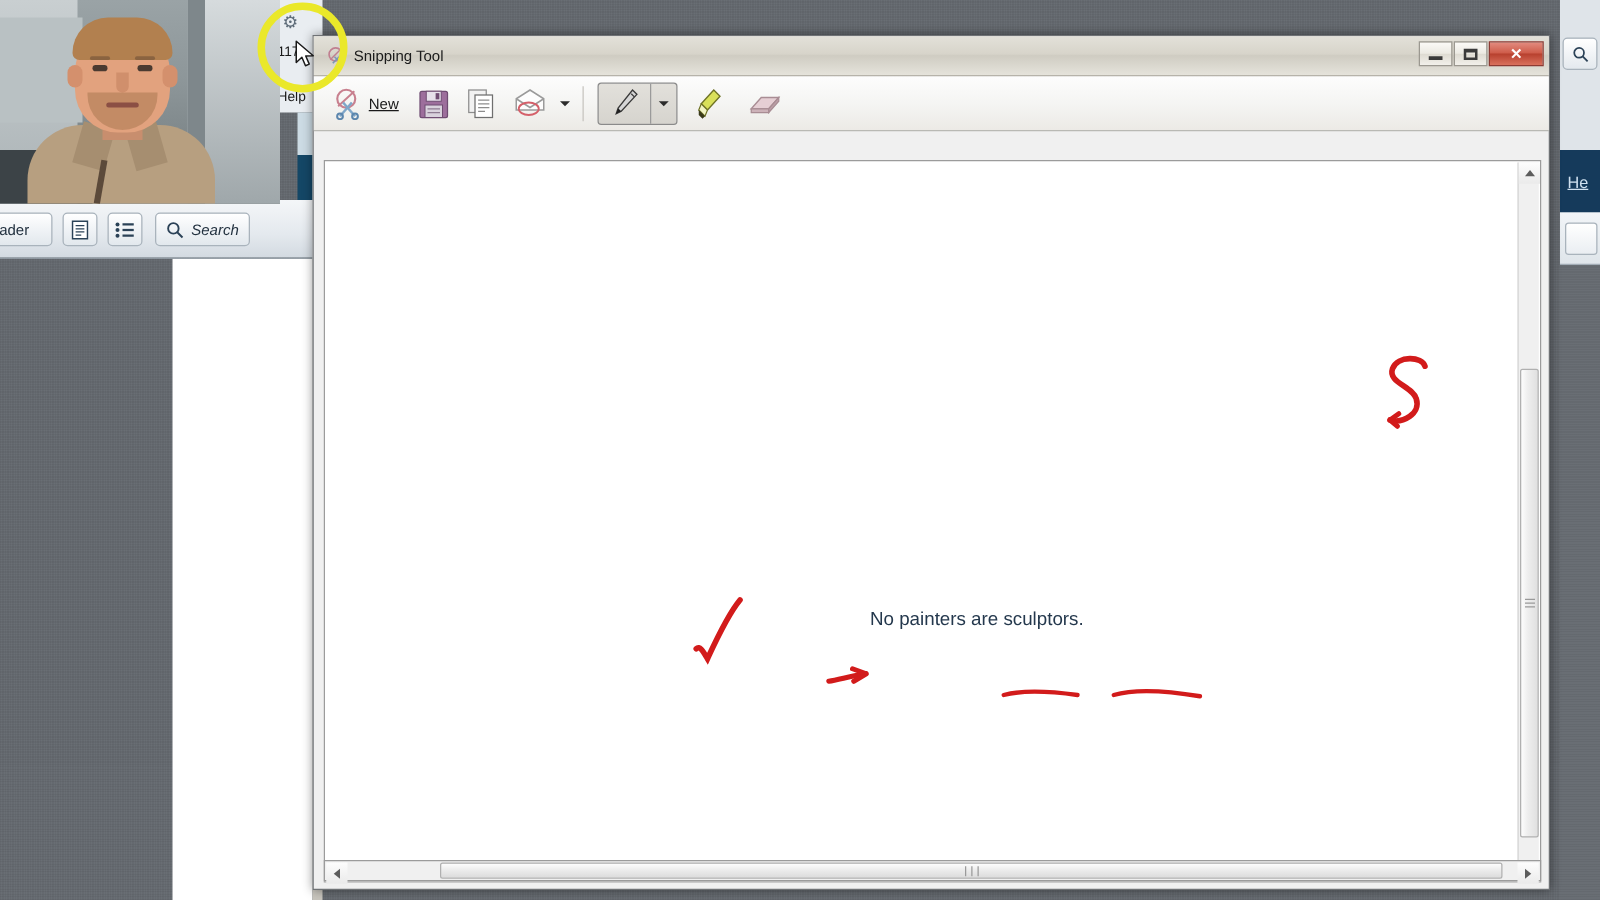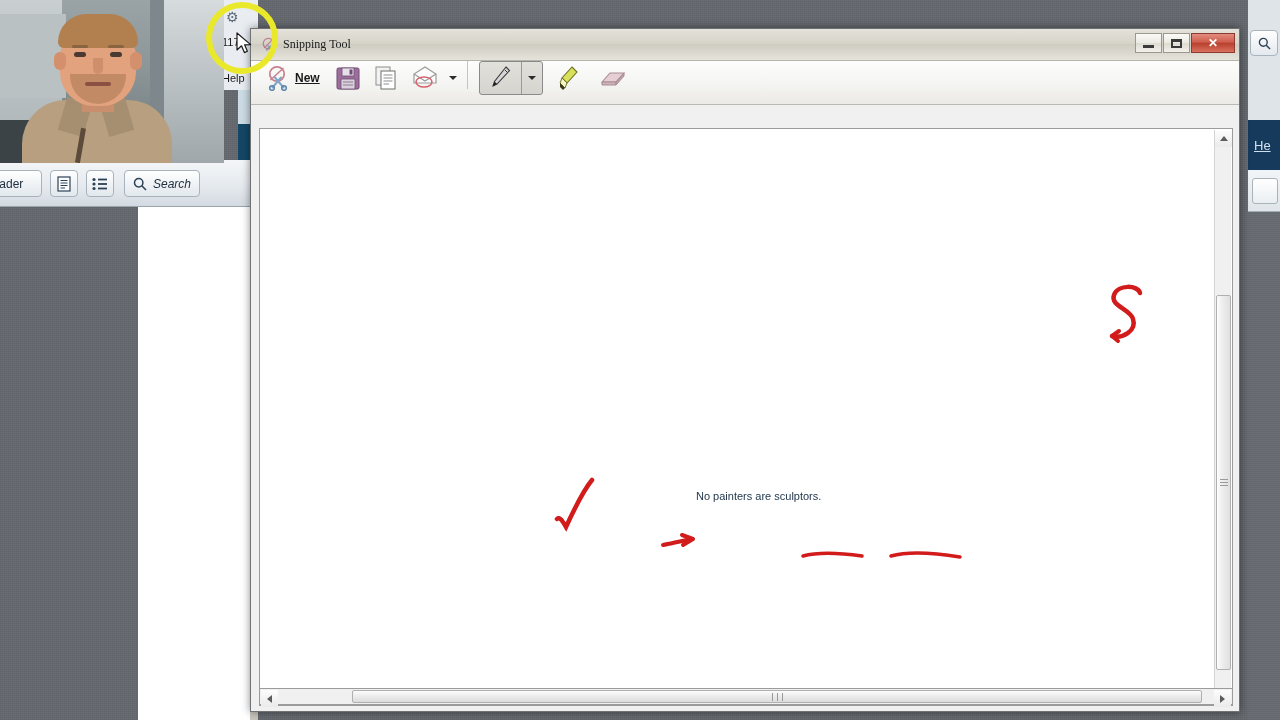--- a/index.html
+++ b/index.html
@@ -245,21 +245,21 @@
     padding-left: 9px;
     position: relative;
   }
   #titlebar-icon {
     width: 16px; height: 16px;
     display:flex; align-items:center; justify-content:center;
     margin-right: 7px;
   }
   #titlebar-text {
     font-size: 12px; color: #1b1b1b;
-    font-family: Liberation Serif, serif;
+    font-family: Liberation Sans, sans-serif;
   }
   .win-btns { position:absolute; right:4px; top:4px; display:flex; gap:1px; }
   .win-btn {
     width: 27px; height: 20px;
     border: 1px solid #9b9890;
     background: linear-gradient(180deg,#fbfaf7 0%, #eceae3 48%, #dedbd2 52%, #f2f0ea 100%);
     display:flex; align-items:center; justify-content:center;
   }
   #win-close {
     width: 44px;
@@ -283,23 +283,23 @@
     font-size: 12px; color: #111;
     padding: 2px 9px;
     cursor: default;
   }
 
   #toolbar {
     height: 44px;
     background: linear-gradient(180deg,#fdfdfd 0%,#f4f4f2 55%,#eceae6 100%);
     border-bottom: 1px solid #b9b9b4;
     display: flex;
+    align-items: center;
     padding-left: 9px;
     gap: 2px;
-    font-weight: bold;
   }
   .tb-item {
     height: 34px;
     display:flex; align-items:center; justify-content:center;
     padding: 0 4px;
     border: 1px solid transparent;
     border-radius: 3px;
   }
   #tb-new { gap:4px; padding: 0 7px 0 4px; }
   #tb-new-label { font-size:12px; color:#1a1a1a; }
@@ -382,21 +382,21 @@
     display:flex; align-items:center; justify-content:center;
   }
   #hs-left { position:absolute; left:1px; top:1px; }
   #hs-right { position:absolute; right:1px; top:1px; }
 
   
   #text-block {
     position:absolute;
     left: 436px; top: 357px;
     font-family: "Liberation Sans", sans-serif;
-    font-size: 11px;
+    font-size: 15px;
     line-height: 20px;
     color: #24384d;
     white-space: nowrap;
   }
   .annot { position:absolute; pointer-events:none; }
 </style>
 </head>
 <body>
 
 <div id="desktop-bg"></div>

